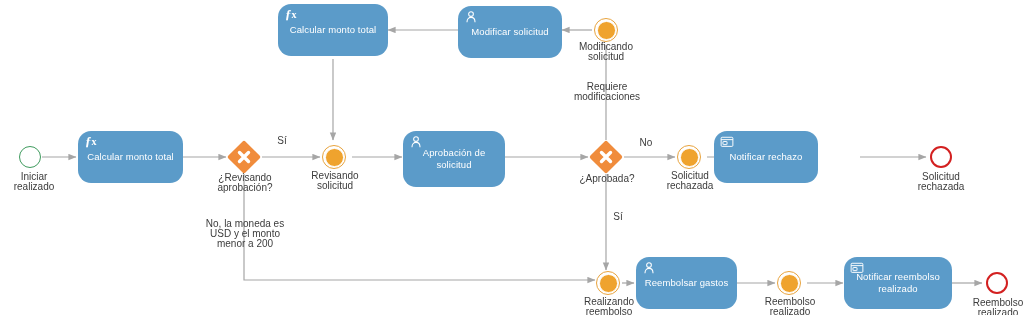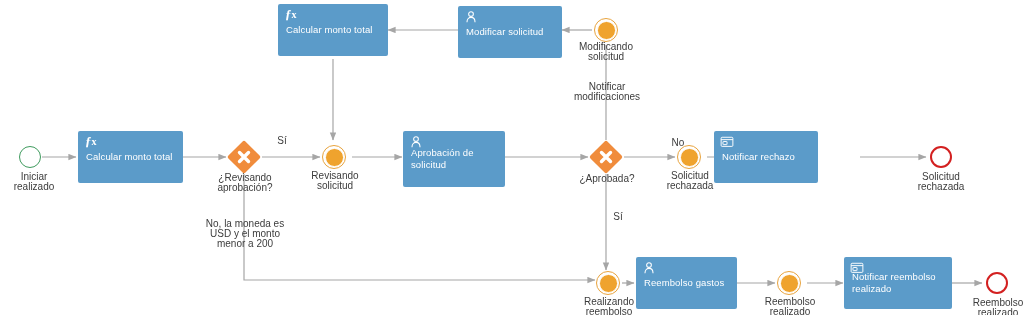--- a/index.html
+++ b/index.html
@@ -24,24 +24,25 @@
     width: 1024px;
     height: 315px;
     pointer-events: none;
   }
 
   
   .task {
     position: absolute;
     box-sizing: border-box;
     background: #5B9BC9;
-    border-radius: 2px;
+    border-radius: 13px;
     display: flex;
     align-items: center;
     justify-content: center;
+    text-align: center;
     color: #ffffff;
     font-size: 9.5px;
     line-height: 12px;
     padding: 4px 8px;
     letter-spacing: .1px;
   }
   .task .tlabel {
     display: block;
     width: 100%;
   }
@@ -194,21 +195,21 @@
         <path d="M3.4 14 C3.4 10.2 5.6 8.4 8 8.4 C10.4 8.4 12.6 10.2 12.6 14"></path>
       </svg>
     </span>
     <span class="tlabel">Modificar solicitud</span>
   </div>
 
   <div class="ev ev-inter" style="left:594px; top:18px;"></div>
   <div class="lbl" style="left:570px; top:42px; width:72px;">Modificando
 solicitud</div>
 
-  <div class="lbl flow" style="left:570px; top:82px; width:74px;">Notificar
+  <div class="lbl flow" style="left:570px; top:82px; width:74px;">Requiere
 modificaciones</div>
 
   <div class="ev ev-start" style="left:19px; top:146px;"></div>
   <div class="lbl" style="left:0px; top:172px; width:68px;">Iniciar realizado</div>
 
   <div class="task" style="left:78px; top:131px; width:105px; height:52px;">
     <span class="fx-icon">ƒ<i>x</i></span>
     <span class="tlabel">Calcular monto total</span>
   </div>
 
@@ -242,21 +243,21 @@
   </div>
 
   <div class="gw" style="left:591px; top:142px;">
     <div class="dia"></div>
     <svg class="xm" viewBox="0 0 30 30">
       <path d="M10.5,10.5 L19.5,19.5 M19.5,10.5 L10.5,19.5" stroke="#ffffff" stroke-width="3.4" stroke-linecap="round"></path>
     </svg>
   </div>
   <div class="lbl" style="left:574px; top:174px; width:66px;">¿Aprobada?</div>
 
-  <div class="lbl flow" style="left:668px; top:138px; width:20px;">No</div>
+  <div class="lbl flow" style="left:636px; top:138px; width:20px;">No</div>
 
   <div class="lbl flow" style="left:608px; top:212px; width:20px;">Sí</div>
 
   <div class="ev ev-inter" style="left:677px; top:145px;"></div>
   <div class="lbl" style="left:654px; top:171px; width:72px;">Solicitud
 rechazada</div>
 
   <div class="task" style="left:714px; top:131px; width:104px; height:52px;">
     <span class="ticon">
       <svg viewBox="0 0 16 16" width="14" height="14" fill="none" stroke="#ffffff" stroke-width="1.1">
@@ -276,21 +277,21 @@
   <div class="lbl" style="left:573px; top:297px; width:72px;">Realizando
 reembolso</div>
 
   <div class="task" style="left:636px; top:257px; width:101px; height:52px;">
     <span class="ticon">
       <svg viewBox="0 0 16 16" width="14" height="14" fill="none" stroke="#ffffff" stroke-width="1.2">
         <circle cx="8" cy="4.6" r="2.7"></circle>
         <path d="M3.4 14 C3.4 10.2 5.6 8.4 8 8.4 C10.4 8.4 12.6 10.2 12.6 14"></path>
       </svg>
     </span>
-    <span class="tlabel">Reembolso gastos</span>
+    <span class="tlabel">Reembolsar gastos</span>
   </div>
 
   <div class="ev ev-inter" style="left:777px; top:271px;"></div>
   <div class="lbl" style="left:754px; top:297px; width:72px;">Reembolso
 realizado</div>
 
   <div class="task" style="left:844px; top:257px; width:108px; height:52px;">
     <span class="ticon">
       <svg viewBox="0 0 16 16" width="14" height="14" fill="none" stroke="#ffffff" stroke-width="1.1">
         <rect x="1.3" y="2.6" width="13.4" height="10.4" rx="1.1"></rect>

